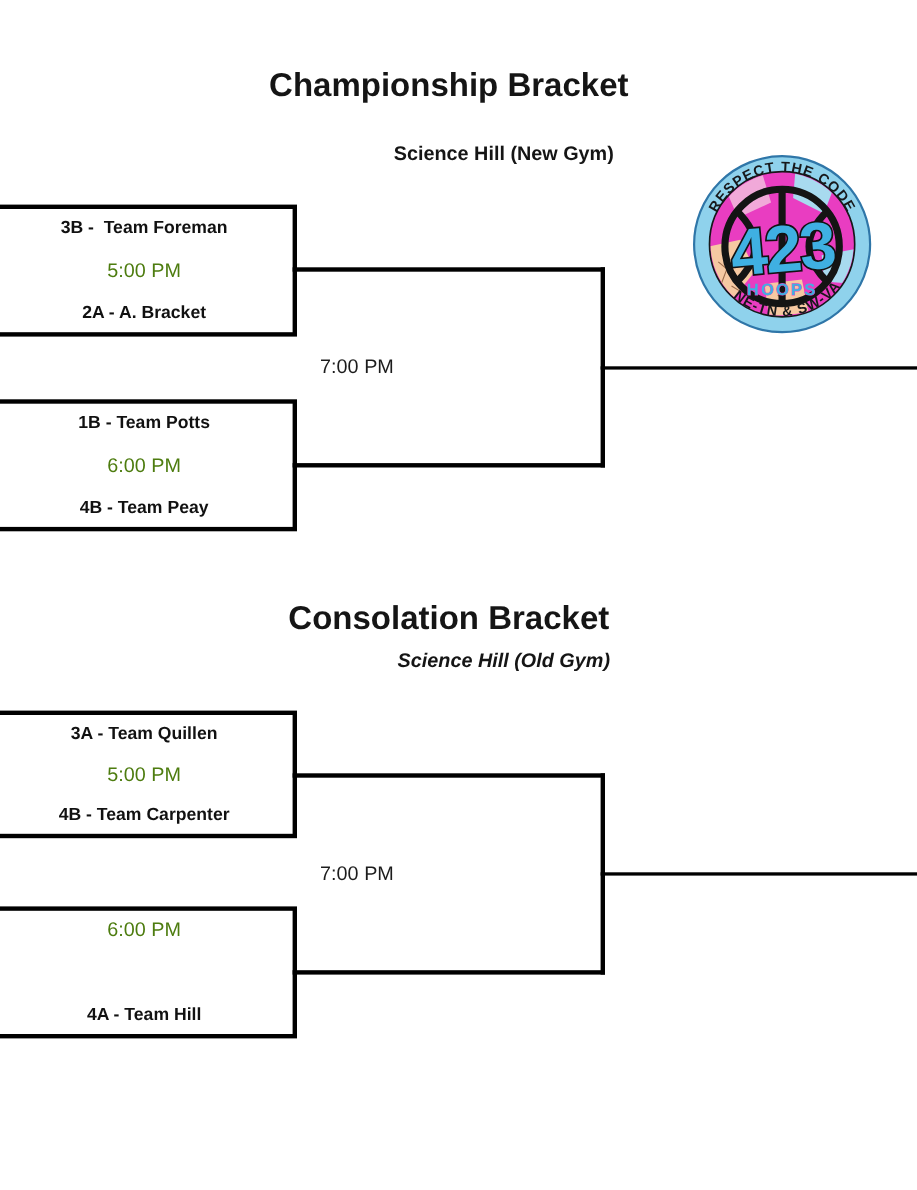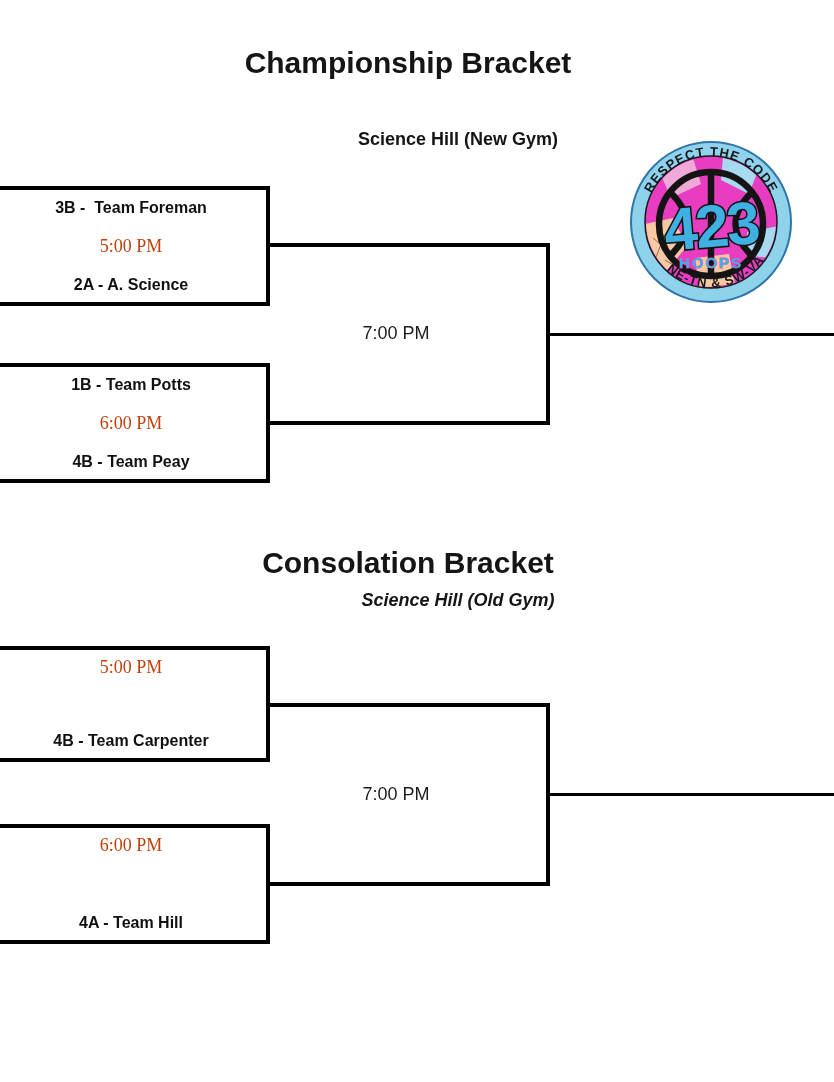--- a/index.html
+++ b/index.html
@@ -15,38 +15,38 @@
     position:absolute;left:0;width:820px;text-align:center;
     font-size:18px;font-weight:bold;line-height:22px;color:#151515;margin-left:48px;
   }
   .match-box{
     position:absolute;left:-8px;width:278px;box-sizing:border-box;
     border:4px solid #000;background:#fff;
     display:flex;flex-direction:column;justify-content:space-between;align-items:center;
     padding:7px 0 6px 0;
   }
   .team{font-size:16px;font-weight:bold;line-height:22px;white-space:pre;color:#111;}
-  .time{font-size:18px;line-height:21px;color:#c2410c;font-family:Liberation Serif, serif;}
+  .time{font-size:18px;line-height:21px;color:#4d7c0f;}
   .hline,.vline,.final-line{position:absolute;background:#000;}
   .hline{height:4px;}
   .vline{width:4px;}
   .final-line{height:3px;}
   .final-time{
-    position:absolute;left:291px;width:210px;text-align:center;
+    position:absolute;left:291px;width:210px;text-align:left;
     font-size:18px;line-height:20px;color:#1c1c1c;
   }
   .logo{position:absolute;left:629px;top:140px;}
   .logo text{font-family:"Liberation Sans",sans-serif;}
 </style>
 </head>
 <body>
 
 <div class="sheet">
 
-  <div class="title" style="top:45px;">Championship Bracket</div>
+  <div class="title" style="top:60px;">Championship Bracket</div>
   <div class="venue" style="top:128px;">Science Hill (New Gym)</div>
 
   <svg class="logo" width="164" height="164" viewBox="0 0 164 164">
     <defs>
       <clipPath id="innerClip">
           <circle cx="82" cy="82" r="65"></circle>
         </clipPath>
       <path id="arcTop" d="M 18,66 A 66,66 0 0 1 146,66" fill="none"></path>
       <path id="arcBot" d="M 20,104 A 66,66 0 0 0 144,104" fill="none"></path>
     </defs>
@@ -72,37 +72,38 @@
       <textPath href="#arcTop" startOffset="50%" text-anchor="middle">RESPECT THE CODE</textPath>
     </text>
     <text font-size="13" font-weight="bold" fill="#17181a" letter-spacing="1" transform="rotate(-6 82 82)">
       <textPath href="#arcBot" startOffset="50%" text-anchor="middle">NE-TN &amp; SW-VA</textPath>
     </text>
   </svg>
 
   <div class="match-box" style="top:186px;height:120px;">
     <div class="team">3B -  Team Foreman</div>
     <div class="time">5:00 PM</div>
-    <div class="team">2A - A. Science</div>
+    <div class="team">2A - A. Bracket</div>
   </div>
   <div class="match-box" style="top:363px;height:120px;">
     <div class="team">1B - Team Potts</div>
     <div class="time">6:00 PM</div>
     <div class="team">4B - Team Peay</div>
   </div>
   <div class="hline" style="left:266px;top:243px;width:284px;"></div>
   <div class="hline" style="left:266px;top:421px;width:284px;"></div>
   <div class="vline" style="left:546px;top:243px;height:182px;"></div>
   <div class="final-line" style="left:546px;top:333px;width:288px;"></div>
   <div class="final-time" style="top:323px;">7:00 PM</div>
 
   <div class="title" style="top:545px;text-align:center;">Consolation Bracket</div>
   <div class="venue" style="top:589px;font-style:italic;">Science Hill (Old Gym)</div>
 
   <div class="match-box" style="top:646px;height:116px;">
+    <div class="team">3A - Team Quillen</div>
     <div class="time">5:00 PM</div>
     <div class="team">4B - Team Carpenter</div>
   </div>
   <div class="match-box" style="top:824px;height:120px;">
     <div class="time">6:00 PM</div>
     <div class="team">4A - Team Hill</div>
   </div>
   <div class="hline" style="left:266px;top:703px;width:284px;"></div>
   <div class="hline" style="left:266px;top:882px;width:284px;"></div>
   <div class="vline" style="left:546px;top:703px;height:183px;"></div>

